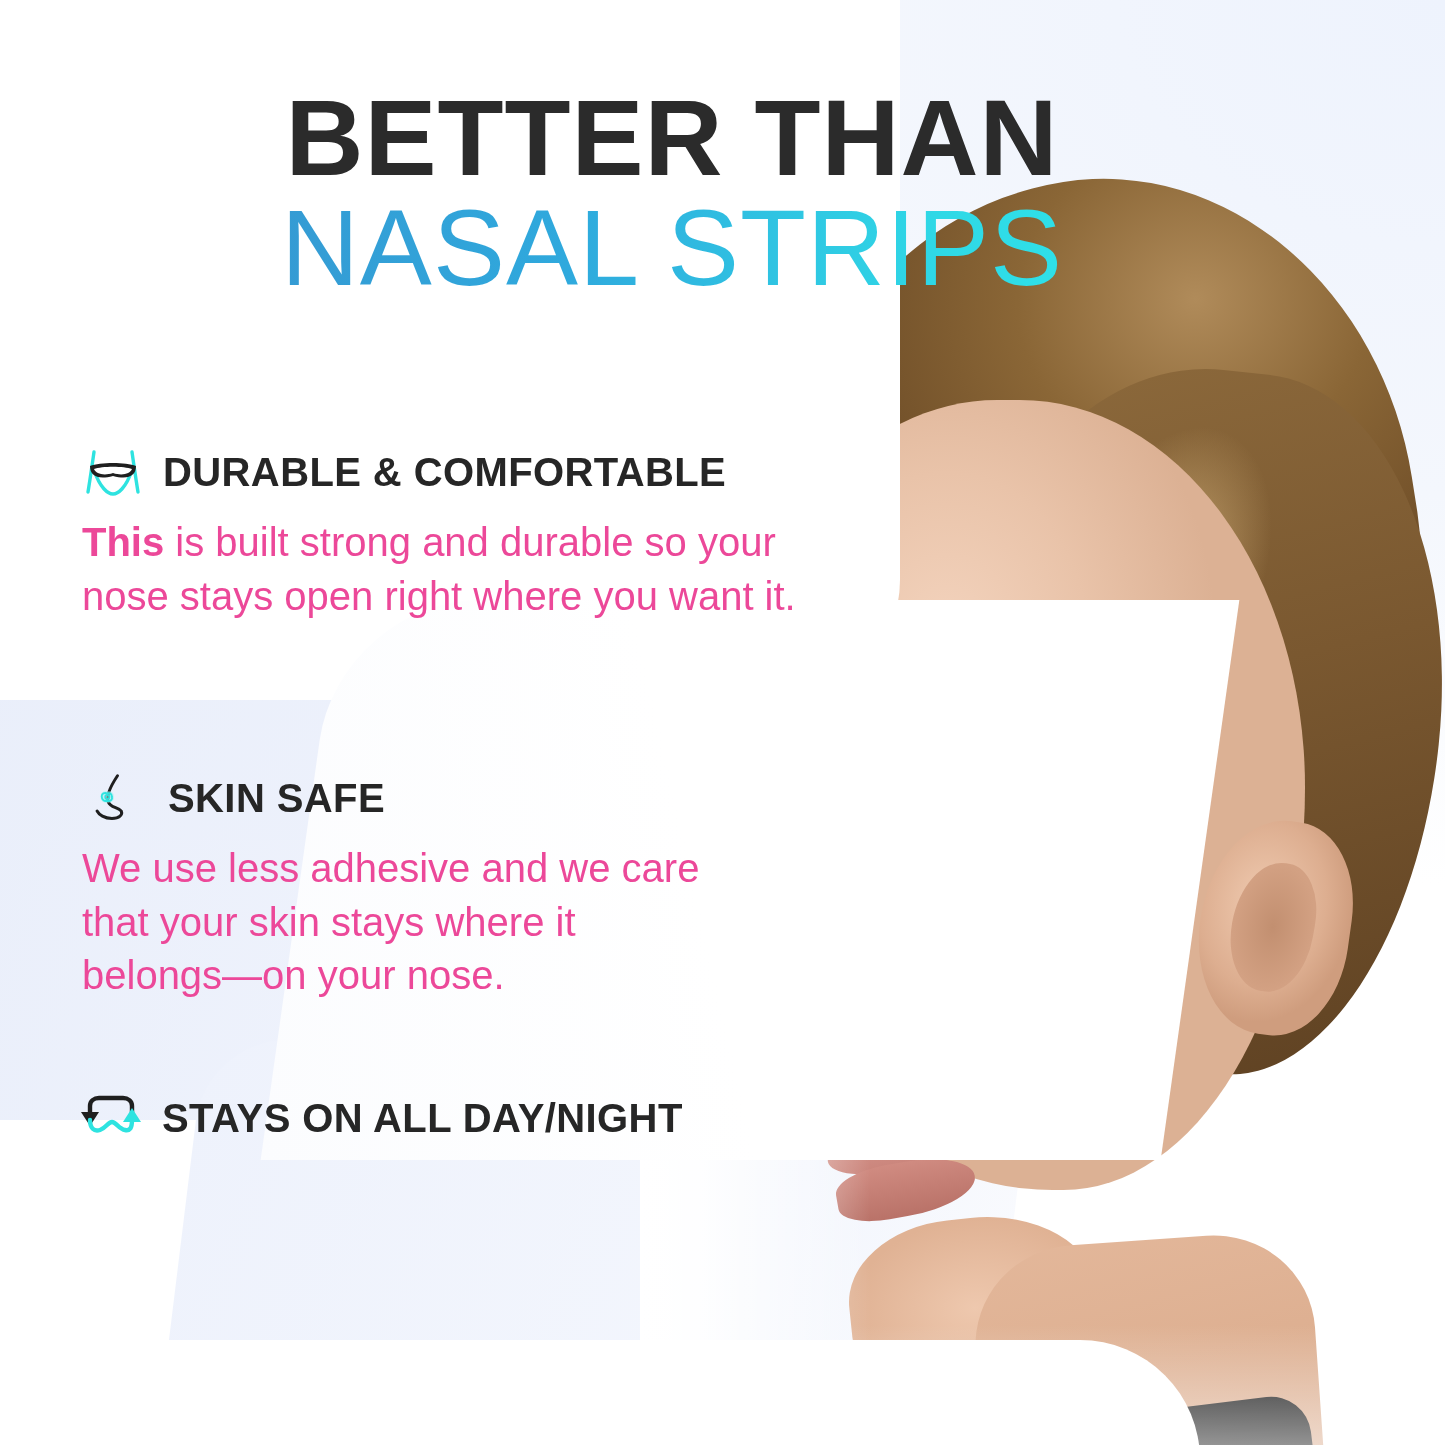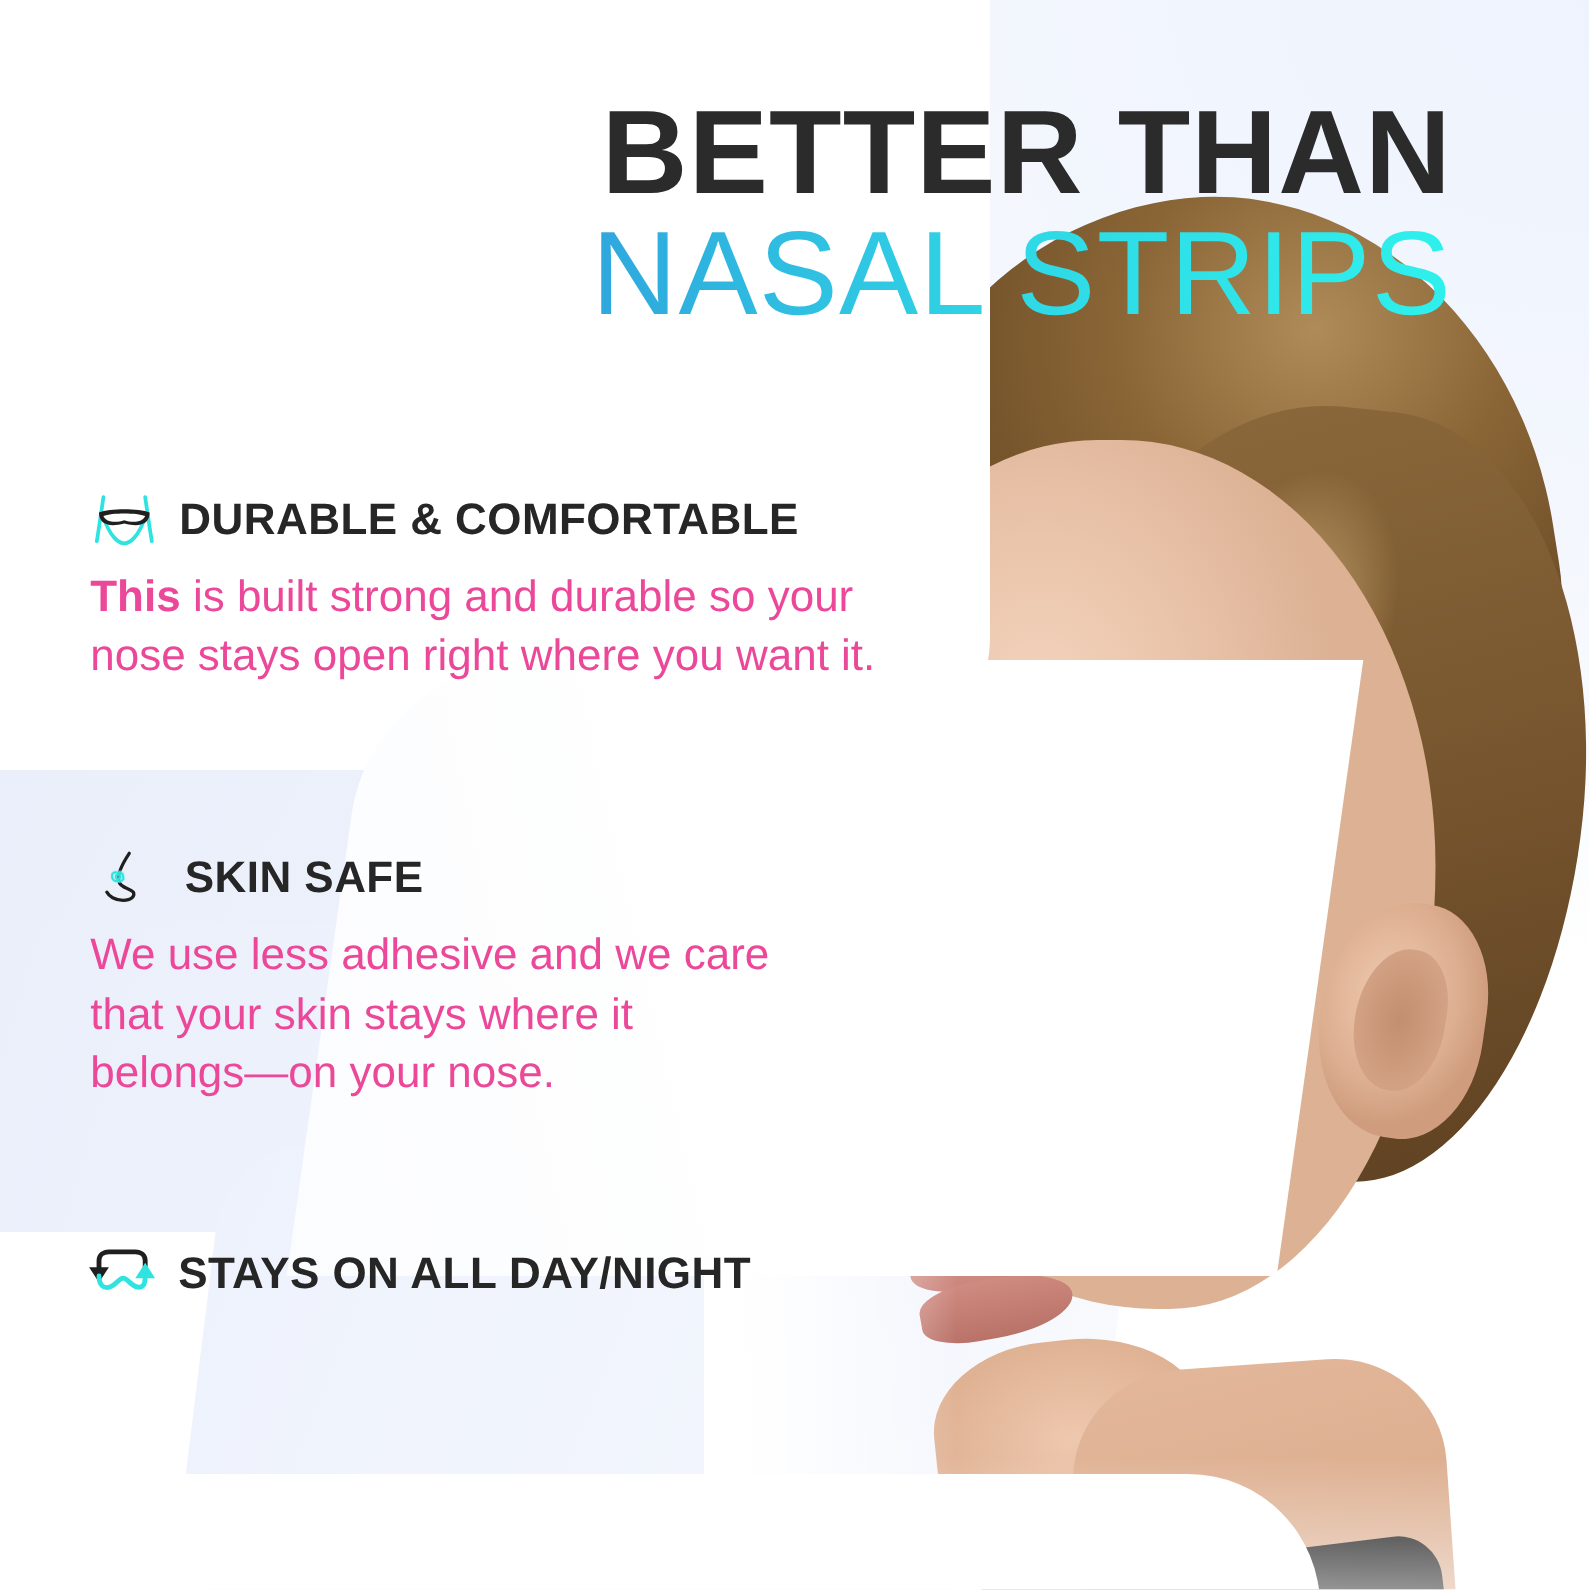--- a/index.html
+++ b/index.html
@@ -318,23 +318,24 @@
 
   
   .airflow { position: absolute; left: 0; top: 0; }
 
   
   .headline {
     position: absolute;
     left: 0;
     top: 86px;
     width: 1320px;
-    text-align: right;
+    text-align: center;
     line-height: .96;
     z-index: 6;
+    padding-left: 12px;
   }
   .headline .l1 {
     display: block;
     font-size: 108px;
     font-weight: 700;
     letter-spacing: 1px;
     color: #2b2b2b;
   }
   .headline .l2 {
     display: block;
@@ -348,21 +349,21 @@
     color: transparent;
   }
 
   
   .feature {
     position: absolute;
     z-index: 7;
   }
   .f1 { left: 82px; top: 446px; width: 760px; }
   .f2 { left: 82px; top: 772px; width: 620px; }
-  .f3 { left: 78px; top: 1092px; width: 830px; margin-top: 40px; }
+  .f3 { left: 78px; top: 1092px; width: 830px; }
 
   .f-head {
     display: flex;
     align-items: center;
     gap: 19px;
   }
   .f-icon {
     flex: 0 0 auto;
     width: 62px;
     height: 52px;

